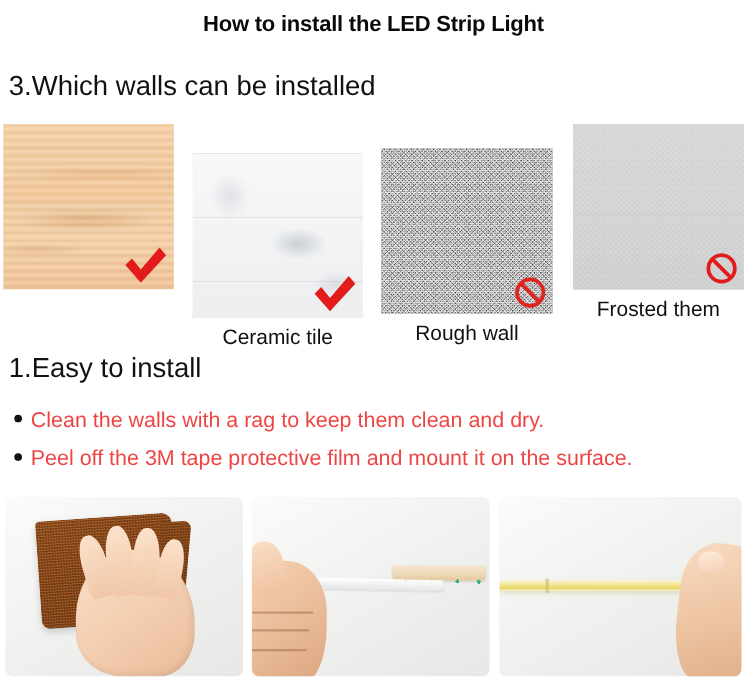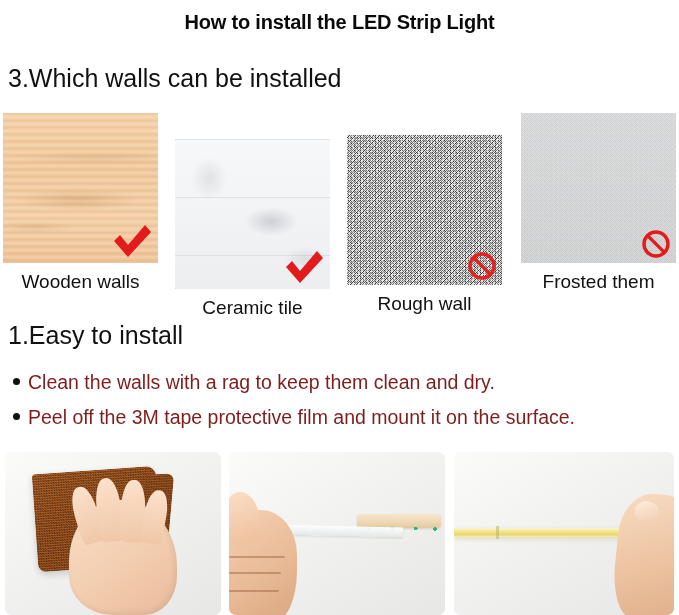--- a/index.html
+++ b/index.html
@@ -108,21 +108,21 @@
     font-size:19px;
     line-height:24px;
     color:#111111;
     white-space:nowrap;
   }
 
   
   .bullet-line{
     position:absolute;left:13px;
     font-size:19.5px;line-height:24px;
-    color:#7f1d1d;white-space:nowrap;
+    color:#ef4444;white-space:nowrap;
   }
   #b1{top:370px;}
   #b2{top:405px;}
   .dot{
     display:inline-block;width:7px;height:7px;border-radius:50%;
     background:#111;vertical-align:middle;margin-right:8px;
     position:relative;top:-2px;
   }
 
   
@@ -243,21 +243,20 @@
 <div class="swatch-row">
 
   <div class="swatch-cell c0">
     <div class="swatch tex-wood">
       <span class="mark">
         <svg width="42" height="36" viewBox="0 0 42 36" aria-hidden="true">
           <path d="M3 18 L9 12 L17 22 L34 2 L40 9 L17 34 Z" fill="#E31B1B"></path>
         </svg>
       </span>
     </div>
-    <div class="swatch-label">Wooden walls</div>
   </div>
 
   <div class="swatch-cell c1">
     <div class="swatch tex-tile">
       <span class="mark">
         <svg width="42" height="36" viewBox="0 0 42 36" aria-hidden="true">
           <path d="M3 18 L9 12 L17 22 L34 2 L40 9 L17 34 Z" fill="#E31B1B"></path>
         </svg>
       </span>
     </div>

